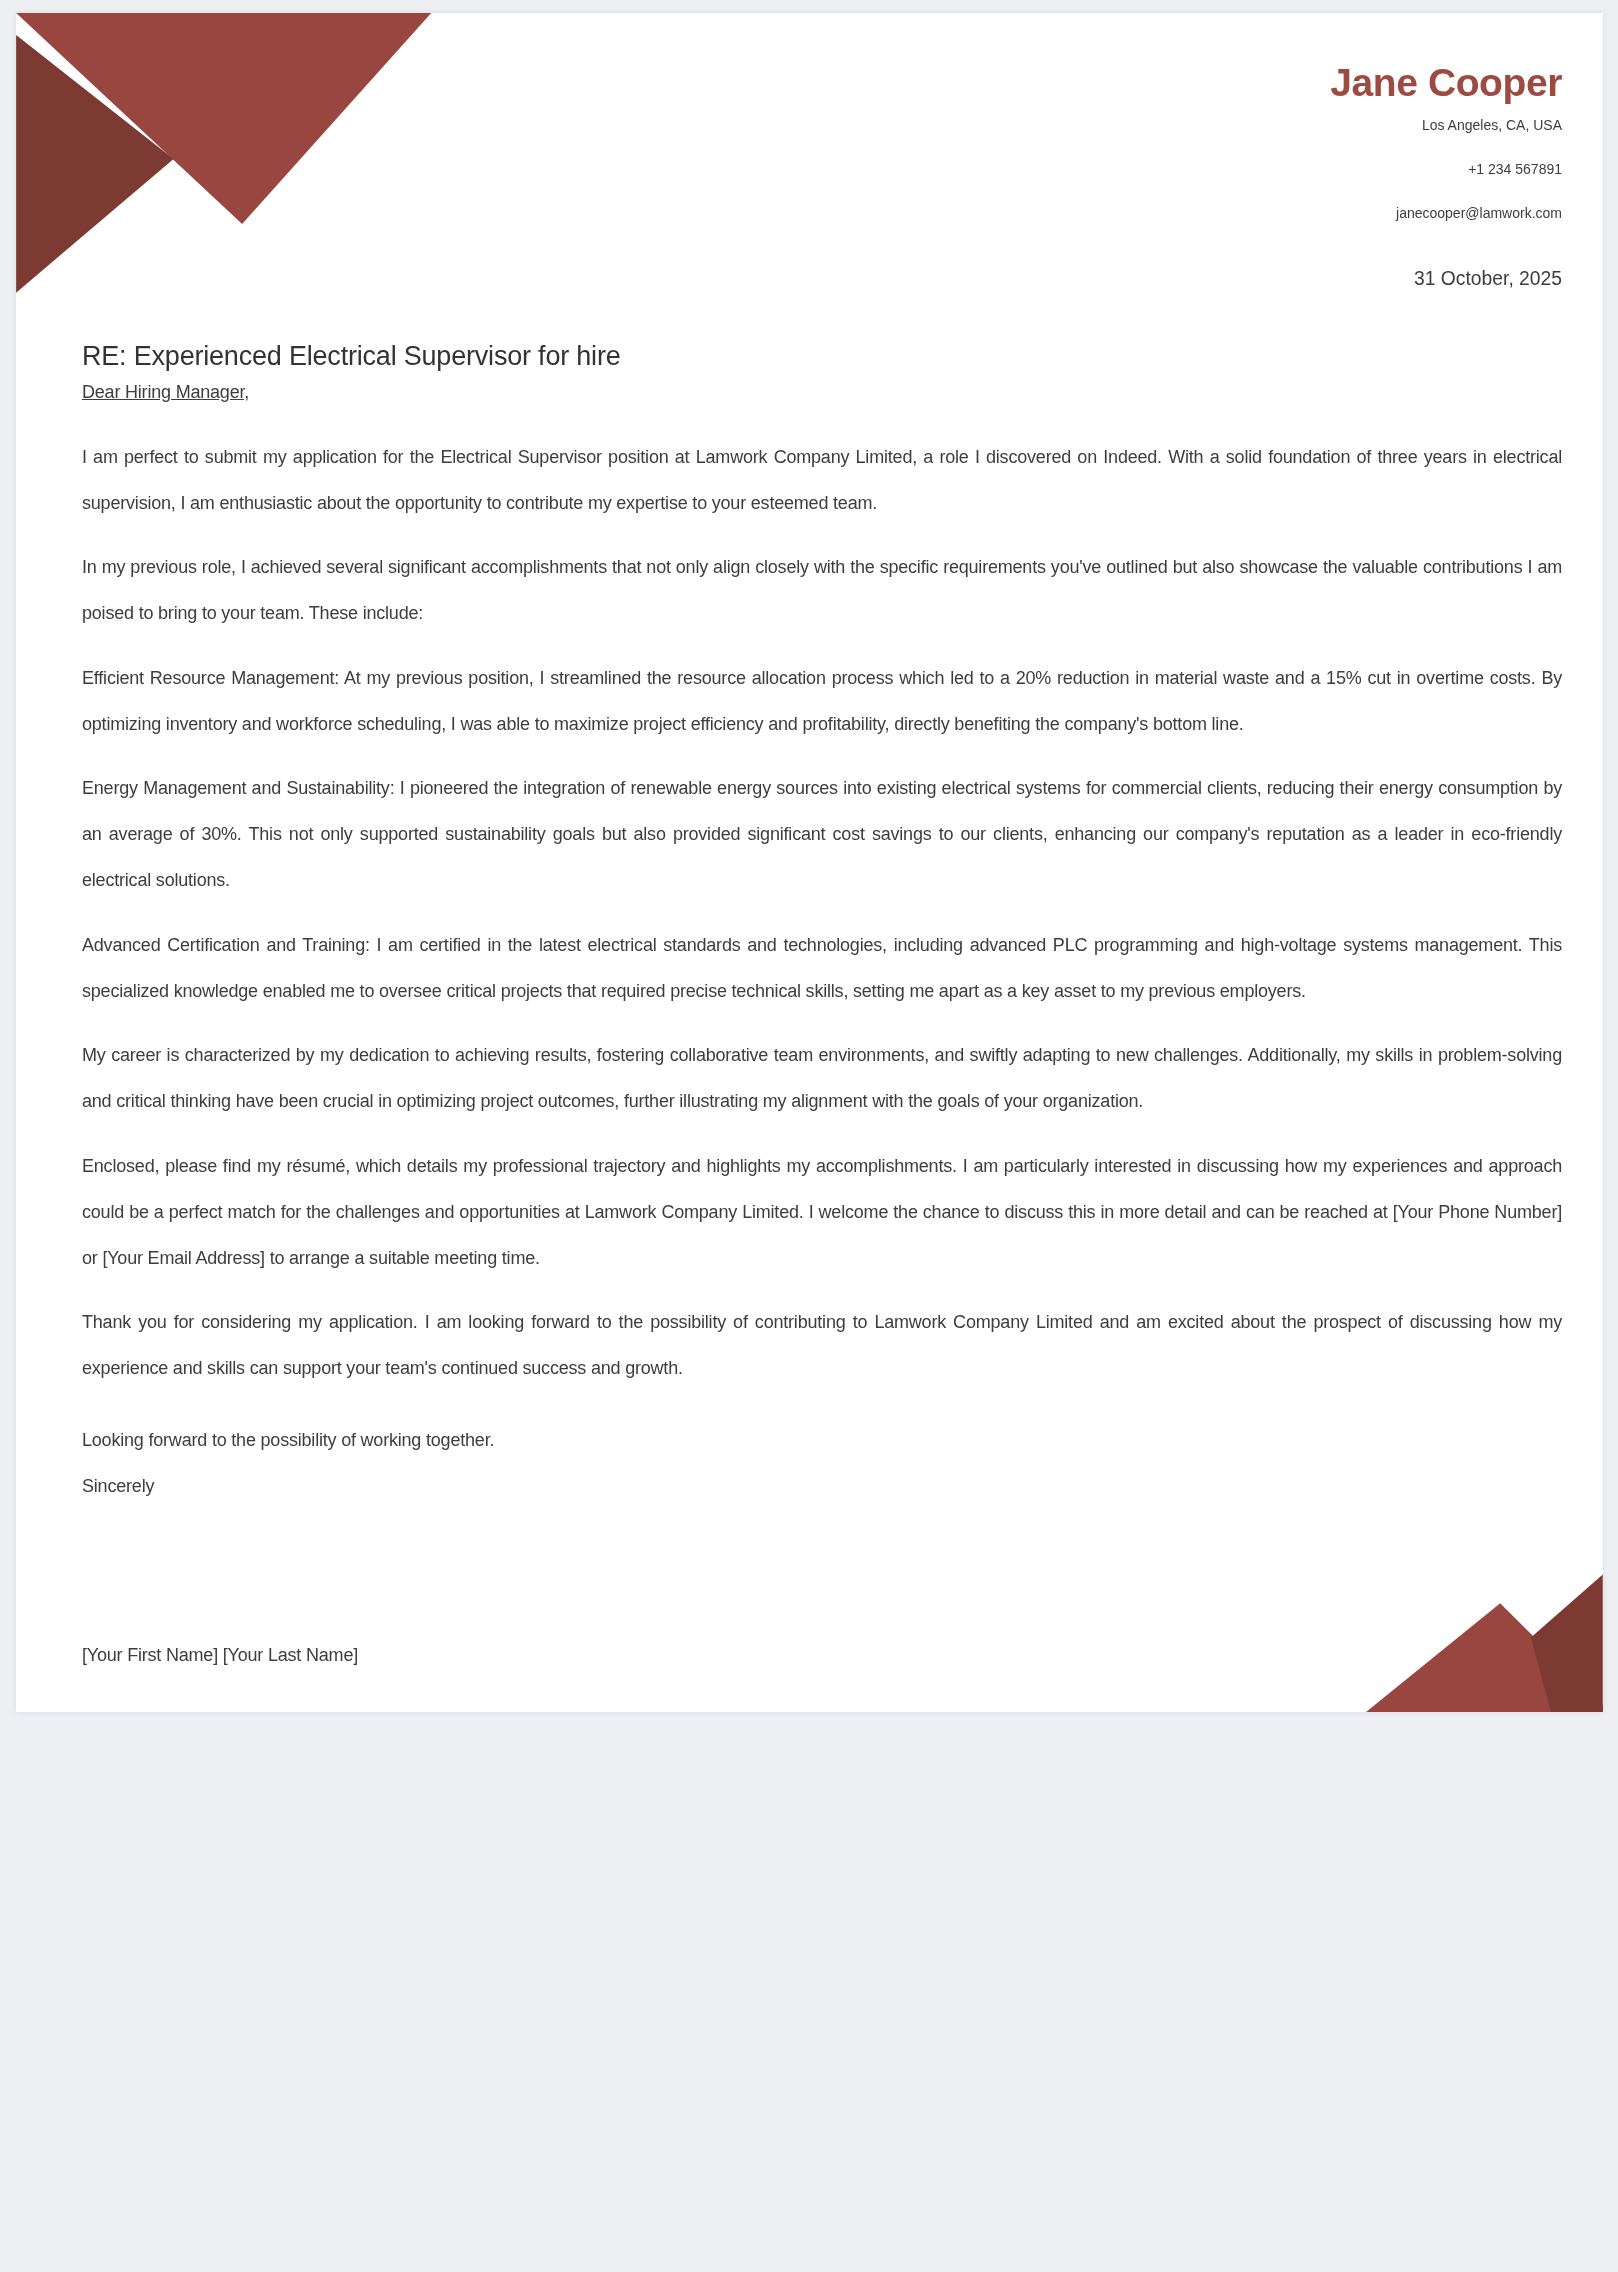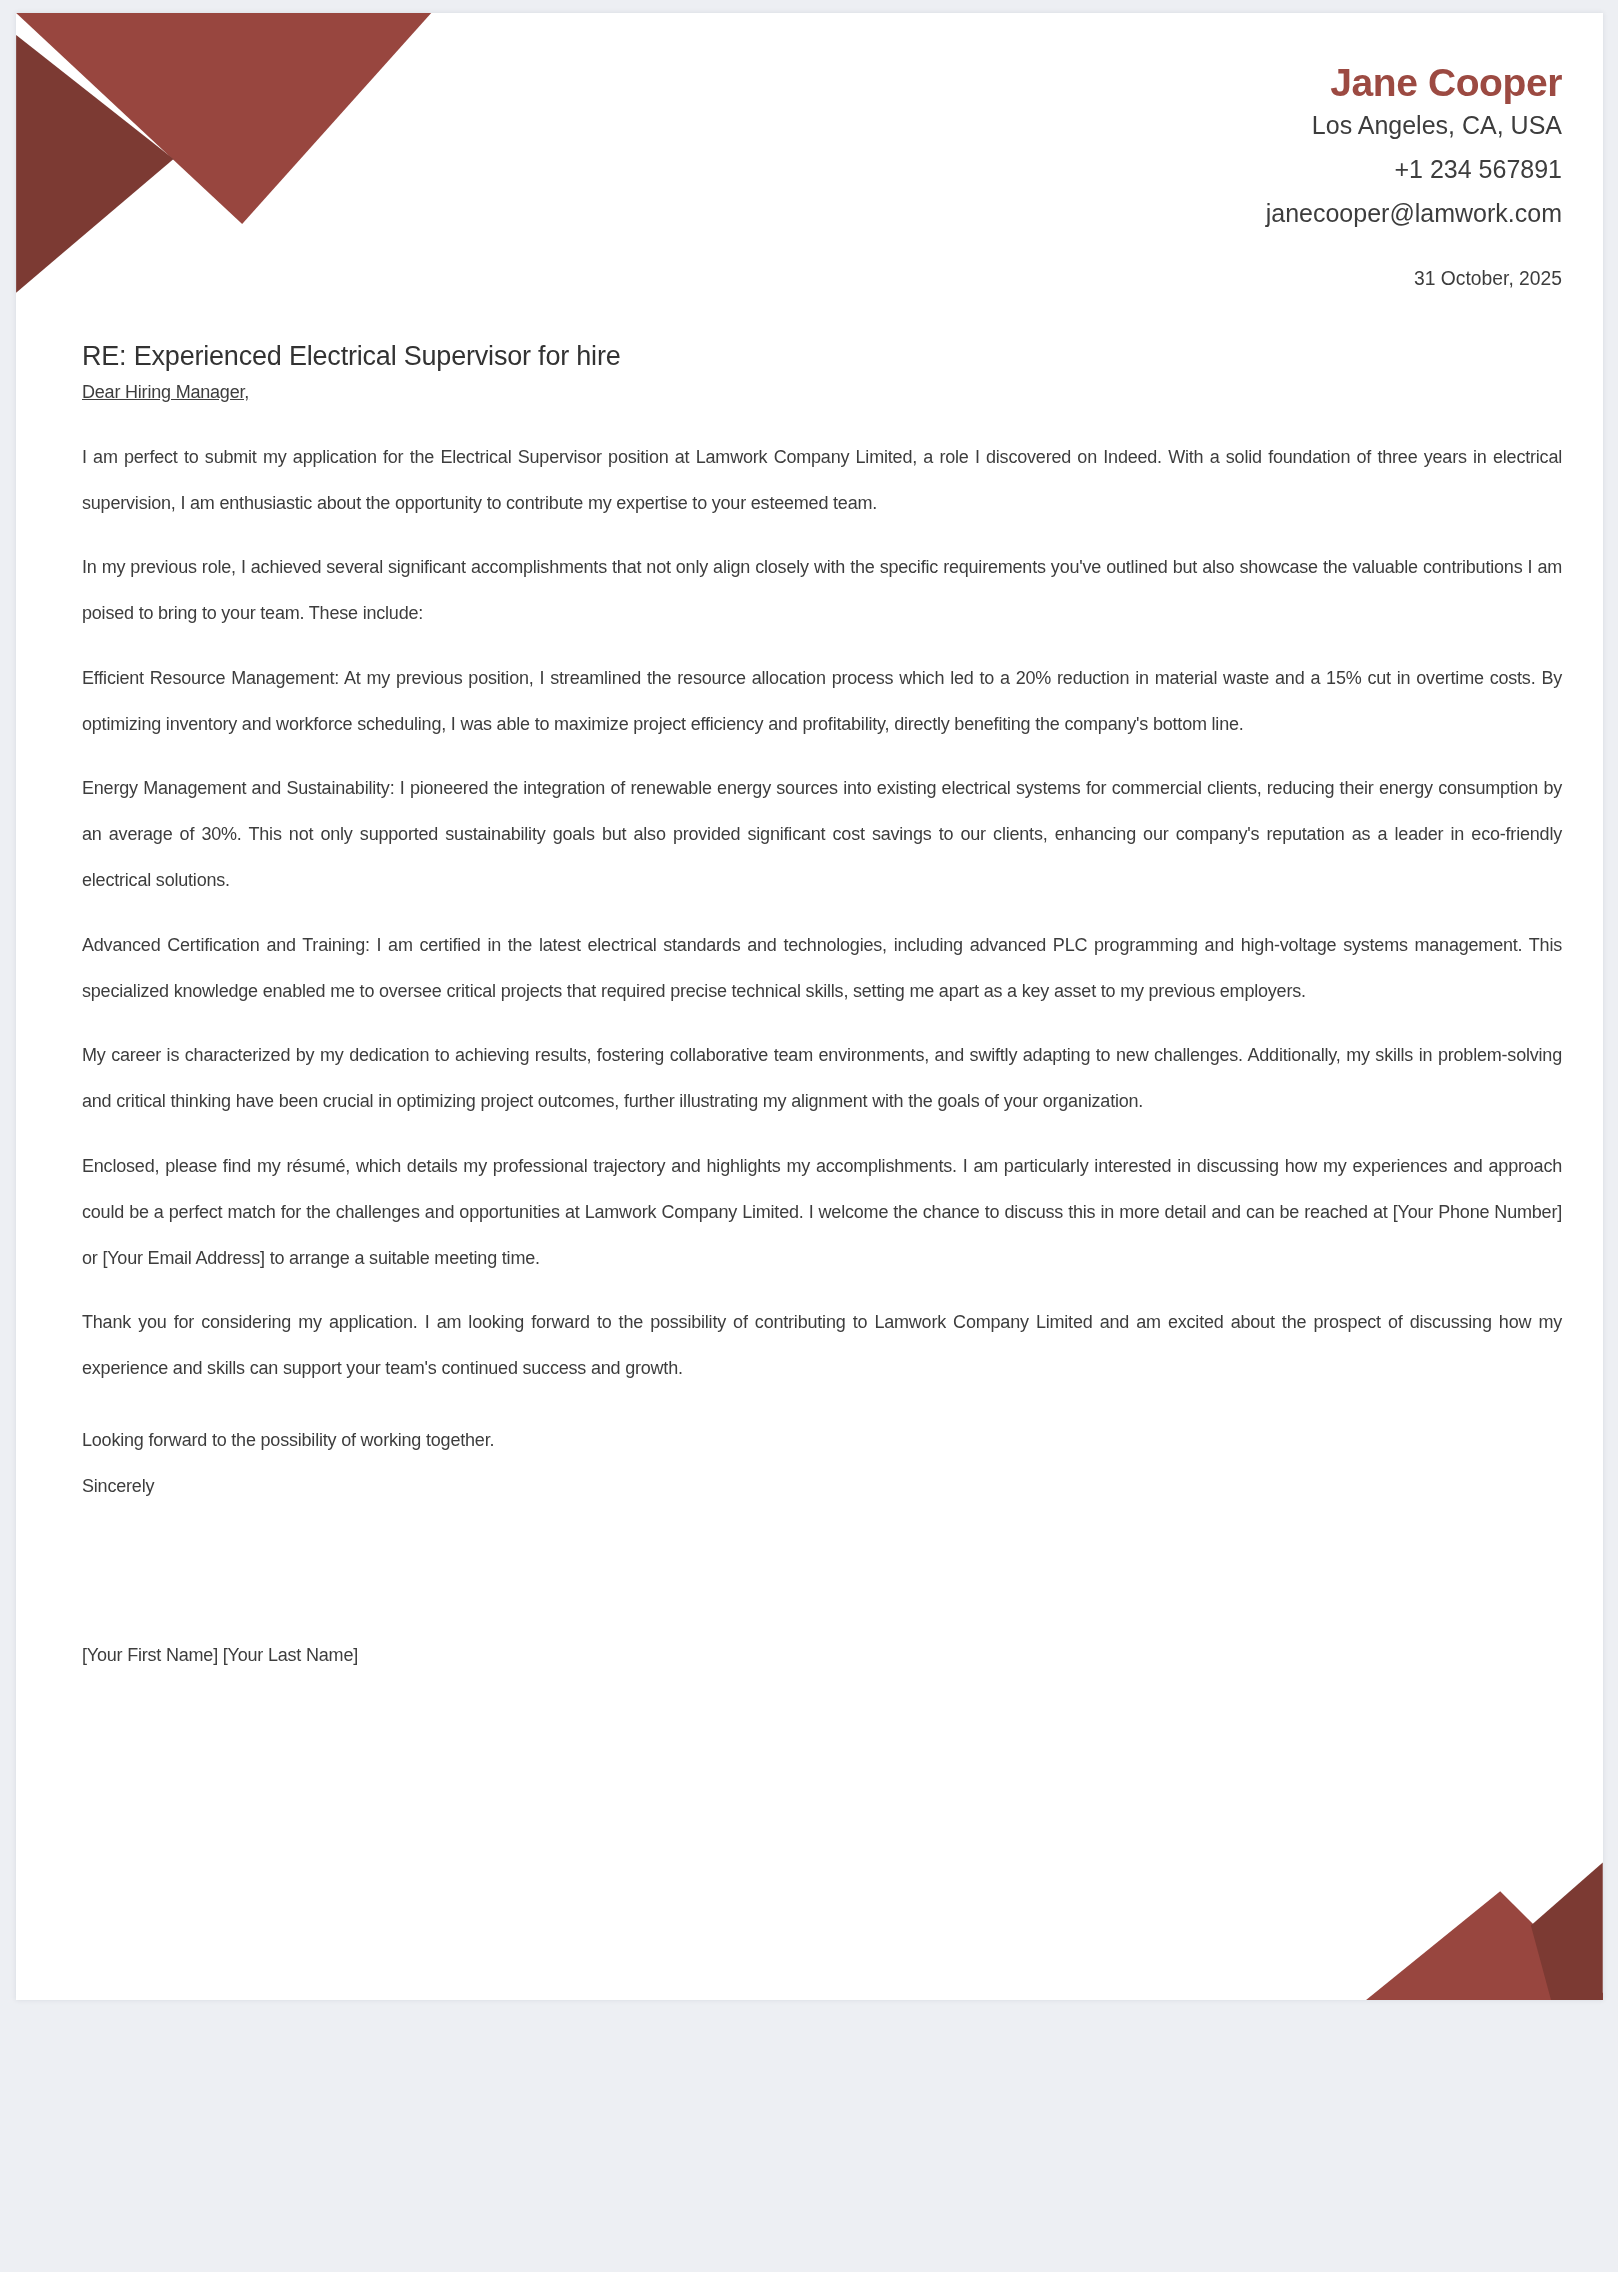--- a/index.html
+++ b/index.html
@@ -13,36 +13,36 @@
   }
   *{box-sizing:border-box;}
   html,body{margin:0;padding:0;}
   body{
     width:1618px;height:2273px;position:relative;
     background:var(--bg);
     font-family:"Liberation Sans", sans-serif;
     color:var(--ink);
   }
   .paper{
-    position:absolute;left:16px;top:13px;width:1587px;height:1987px;
+    position:absolute;left:16px;top:13px;width:1587px;height:1699px;
     background:var(--paper);
     overflow:hidden;
     box-shadow:0 0 5.3px rgba(40,50,70,0.10);
   }
   .deco{position:absolute;display:block;pointer-events:none;}
   .deco-tl{left:0;top:0;}
   .deco-br{right:0;bottom:0;}
   .content{position:relative;padding:0 41px 0 66px;}
   
   .sender{margin-top:50px;text-align:right;}
   .sender-name{
     margin:0;font-size:39px;line-height:40px;font-weight:bold;
     color:var(--accent);letter-spacing:-0.4px;
   }
-  .contact-line{font-size:25px;line-height:44px;color:var(--ink);}
+  .contact-line{font-size:14px;line-height:44px;color:var(--ink);}
   
   .date-line{margin-top:32px;font-size:19.3px;line-height:23px;color:var(--ink);text-align:right;}
   
   .recipient-name{
     margin:30px 0 0 0;font-size:39px;line-height:42px;font-weight:bold;
     color:var(--accent);letter-spacing:-0.4px;
   }
   .recipient-line{font-size:18.5px;line-height:46px;color:var(--ink);}
   .recipient-line.first{margin-top:10.6px;}
   

